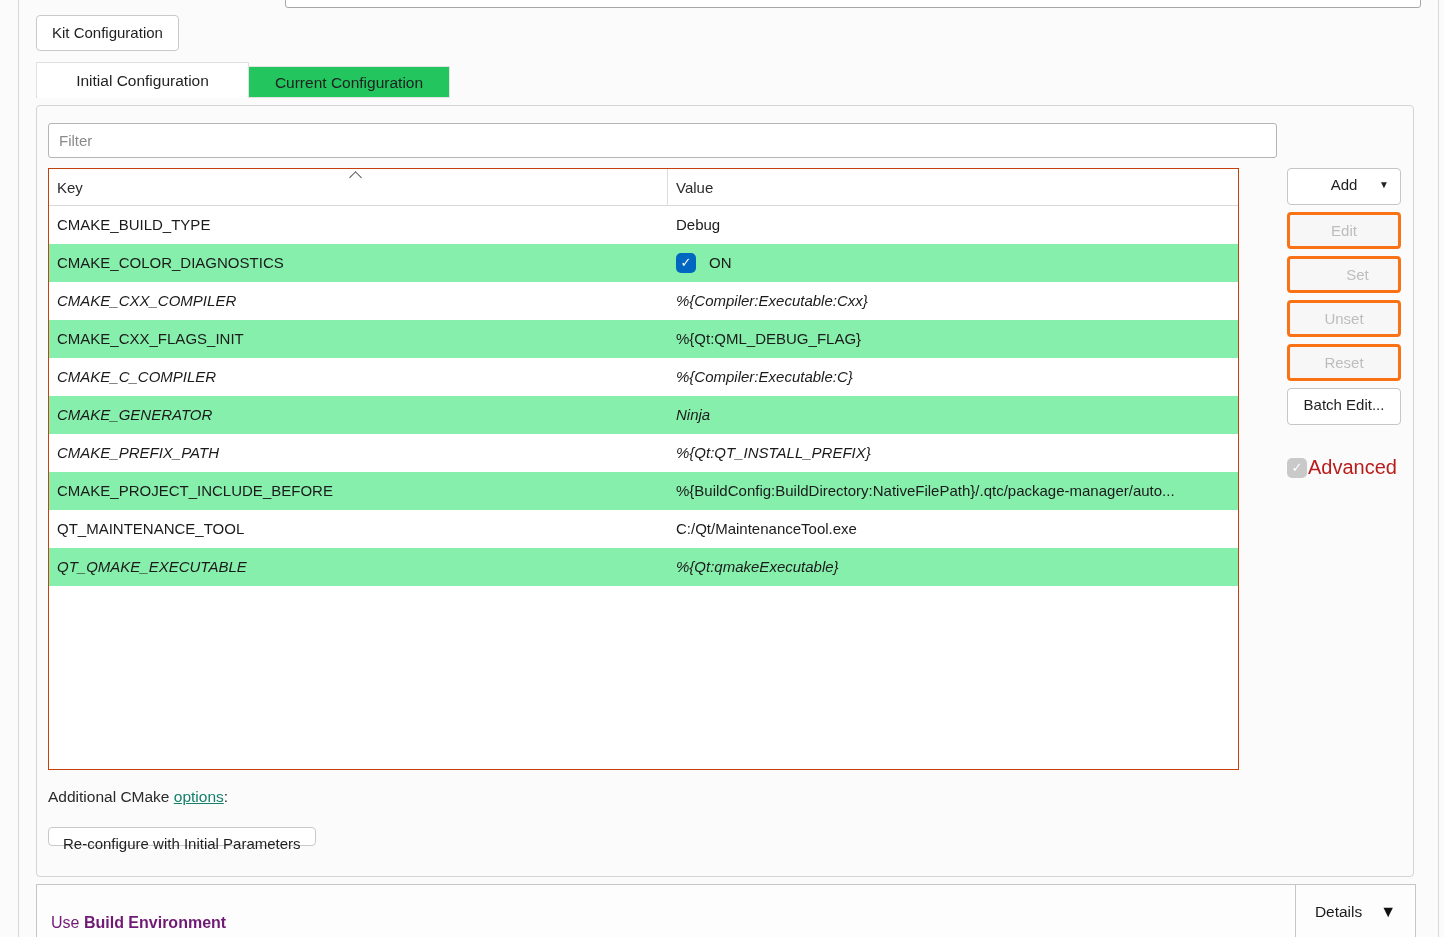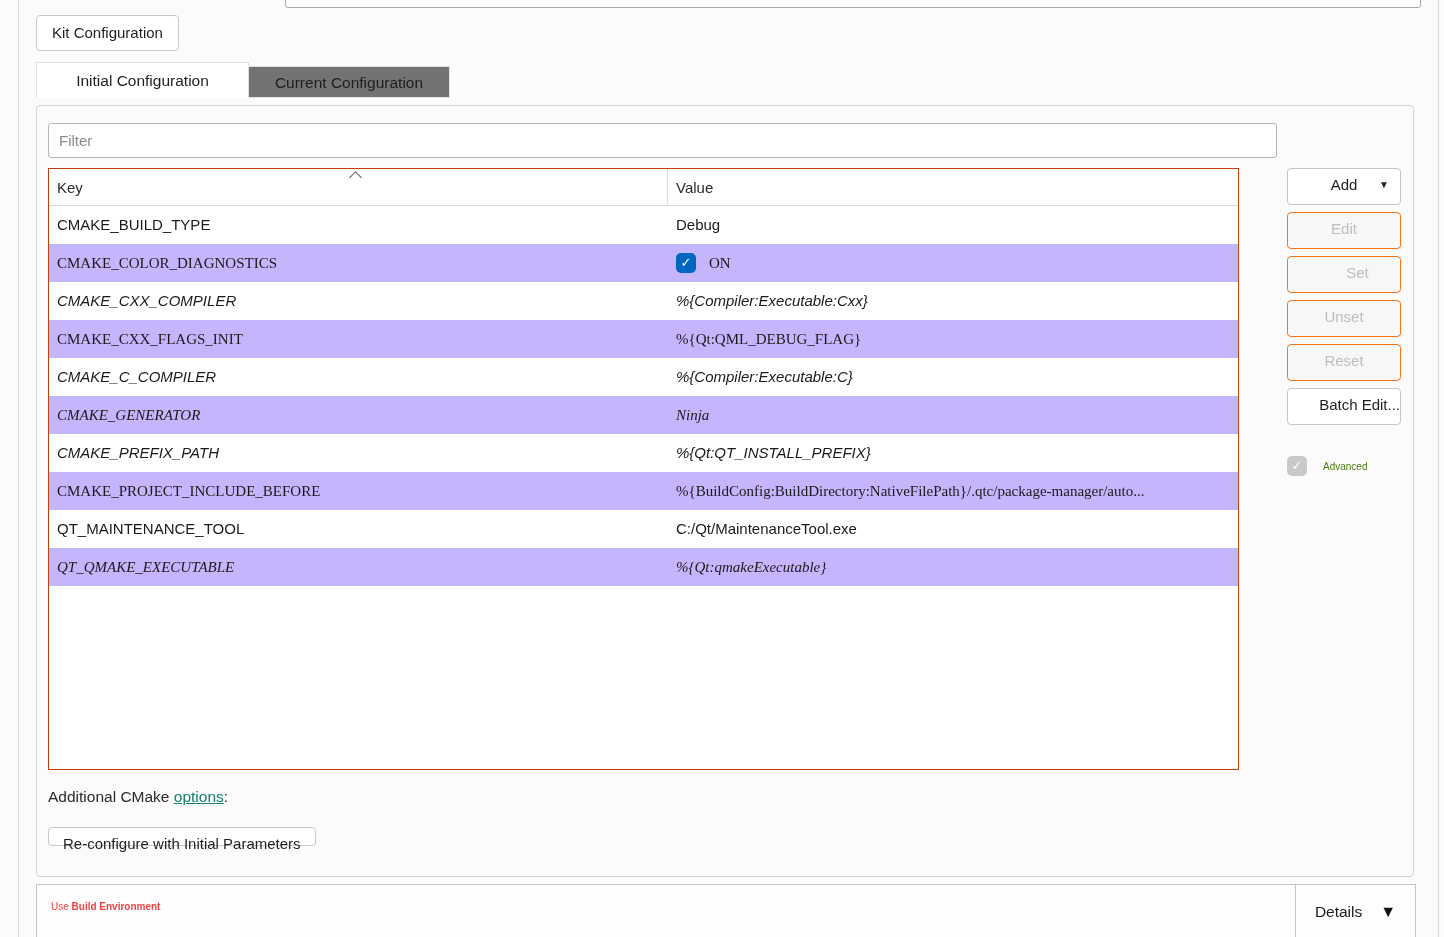--- a/index.html
+++ b/index.html
@@ -14,81 +14,81 @@
     background:#fff; border:1px solid #a6a6a6; border-radius:3px; }
 
   .kit-btn { position:absolute; left:36px; top:15px; height:36px; line-height:34px;
     padding:0 15px; background:#fff; border:1px solid #c9c9c9; border-radius:4px;
     font-size:15px; color:#1f1f1f; cursor:default; }
 
   .tabs { position:absolute; left:36px; top:62px; height:36px; display:flex; align-items:flex-end; }
   .tab { font-size:15.5px; color:#1f1f1f; text-align:center; cursor:default; }
   .tab.active { height:36px; line-height:36px; width:213px; background:#ffffff;
     border:1px solid #e0e0e0; border-bottom:none; z-index:2; }
-  .tab.inactive { height:32px; line-height:32px; width:202px; background:#737373;
+  .tab.inactive { height:32px; line-height:32px; width:202px; background:#22c55e;
     border:1px solid #e3e3e3; margin-left:-1px; }
 
   .groupbox { position:absolute; left:36px; top:105px; width:1378px; height:772px;
     border:1px solid #d4d4d4; border-radius:4px; background:transparent; }
 
   .filter { position:absolute; left:48px; top:123px; width:1229px; height:35px;
     background:#fff; border:1px solid #b5b5b5; border-radius:3px; padding:0 10px;
     font-size:15px; font-family:"Liberation Sans", sans-serif; color:#1b1b1b; outline:none; }
   .filter::placeholder { color:#8b8b8b; opacity:1; }
 
   .table { position:absolute; left:48px; top:168px; width:1191px; height:602px;
     background:#fff; border:1px solid #c2410c; overflow:hidden; }
   .thead { position:relative; display:flex; height:37px; border-bottom:1px solid #d9d9d9; }
   .th { font-size:15px; color:#2b2b2b; line-height:37px; }
   .th.key { width:619px; padding-left:8px; border-right:1px solid #dcdcdc; }
   .th.value { flex:1; padding-left:8px; }
   .sort-chevron { position:absolute; left:302px; top:4px; width:9px; height:9px;
     border-top:1px solid #555; border-right:1px solid #555; transform:rotate(-45deg); }
   .tr { display:flex; height:38px; background:#fff; }
-  .tr.alt { background:#c4b5fd;font-family:Liberation Serif, serif; }
+  .tr.alt { background:#86efac; }
   .td { font-size:15px; line-height:38px; white-space:nowrap; overflow:hidden; }
   .td.key { width:619px; padding-left:8px; }
   .td.value { flex:1; padding-left:8px; display:flex; align-items:center; }
   .tr.italic .td { font-style:italic; }
 
   .checkbox { display:inline-block; width:20px; height:20px; border-radius:5px;
     background:#0067c0; color:#fff; font-size:13px; line-height:20px; text-align:center;
     margin-right:13px; }
 
   .side-btn { position:absolute; left:1287px; width:114px; height:37px; line-height:32px;
     text-align:center; font-size:15px; border-radius:4px; cursor:default; }
   .side-btn.enabled { background:#fff; border:1px solid #c6c6c6; color:#1f1f1f; }
-  .side-btn.disabled { background:#f7f7f7; border:1px solid #f97316; color:#bdbdbd; }
+  .side-btn.disabled { background:#f7f7f7; border:3px solid #f97316; color:#bdbdbd; }
   .add-caret { position:absolute; right:11px; top:0; font-size:10px; color:#222; }
 
   .advanced { position:absolute; left:1287px; top:456px; display:flex; align-items:center; }
   .advanced .cb { width:20px; height:20px; border-radius:5px; background:#c9c9c9; color:#fff;
     font-size:13px; line-height:20px; text-align:center; }
-  .advanced .lbl { margin-left:16px; font-size:10px; color:#4d7c0f; }
+  .advanced .lbl { margin-left:1px; font-size:20px; color:#b91c1c; }
 
   .opts-label { position:absolute; left:48px; top:788px; font-size:15.5px; color:#2a2a2a; }
   .opts-label a { color:#15806b; text-decoration:underline; cursor:pointer; }
 
   .opts-input { position:absolute; left:268px; top:782px; width:1132px; height:35px;
     background:#fff; border:1px solid #b9b9b9; border-bottom:2px solid #0f62ac;
     font-size:15.5px; line-height:32px; padding-left:7px; white-space:nowrap; overflow:hidden; }
   .hl { background:#f2df4e; }
   .caret-i { display:inline-block; width:2px; height:19px; background:#111; vertical-align:-4px; }
   .ab-icon { position:absolute; right:14px; top:2px; width:30px; height:30px; }
   .ab-icon .a { position:absolute; left:3px; top:-1px; font-size:14px; color:#707070; }
   .ab-icon .arrow { position:absolute; left:1px; top:8px; font-size:16px; color:#3535c0; font-weight:bold; }
   .ab-icon .b { position:absolute; left:15px; top:7px; font-size:16px; color:#3535c0; }
 
   .reconfigure-btn { position:absolute; left:48px; top:827px; height:19px; line-height:31px;
     padding:0 14px; background:#fff; border:1px solid #c9c9c9; border-radius:4px;
     font-size:15px; color:#1f1f1f; cursor:default; }
 
   .bottom-bar { position:absolute; left:36px; top:884px; width:1380px; height:70px;
     background:#fdfdfd; border:1px solid #c6c6c6; }
-  .bottom-text { position:absolute; left:14px; top:16px; font-size:10px; color:#ef4444; }
+  .bottom-text { position:absolute; left:14px; top:29px; font-size:16px; color:#701a75; }
   .bottom-text b { font-weight:bold; }
   .bottom-sep { position:absolute; left:1258px; top:0; bottom:0; width:1px; background:#c6c6c6; }
   .details { position:absolute; left:1259px; right:0; top:0; height:53px; display:flex;
     align-items:center; justify-content:center; gap:18px; cursor:default; }
   .details .txt { font-size:15.5px; color:#1b1b1b; }
   .details .tri { font-size:16px; color:#111; }
 </style>
 </head>
 <body>
 
@@ -161,21 +161,21 @@
   </div>
 
   <div class="side-btn enabled" style="top:168px;">
     <span>Add</span>
     <span class="add-caret">▼</span>
   </div>
   <div class="side-btn disabled" style="top:212px;">Edit</div>
   <div class="side-btn disabled" style="top:256px;padding-left:27px;">Set</div>
   <div class="side-btn disabled" style="top:300px;">Unset</div>
   <div class="side-btn disabled" style="top:344px;">Reset</div>
-  <div class="side-btn enabled" style="top:388px;text-align:right;">Batch Edit...</div>
+  <div class="side-btn enabled" style="top:388px;">Batch Edit...</div>
 
   <div class="advanced">
     <span class="cb">✓</span>
     <span class="lbl">Advanced</span>
   </div>
 
   <div class="opts-label"><span>Additional CMake </span><a>options</a><span>:</span></div>
 
 
   <div class="reconfigure-btn">Re-configure with Initial Parameters</div>

